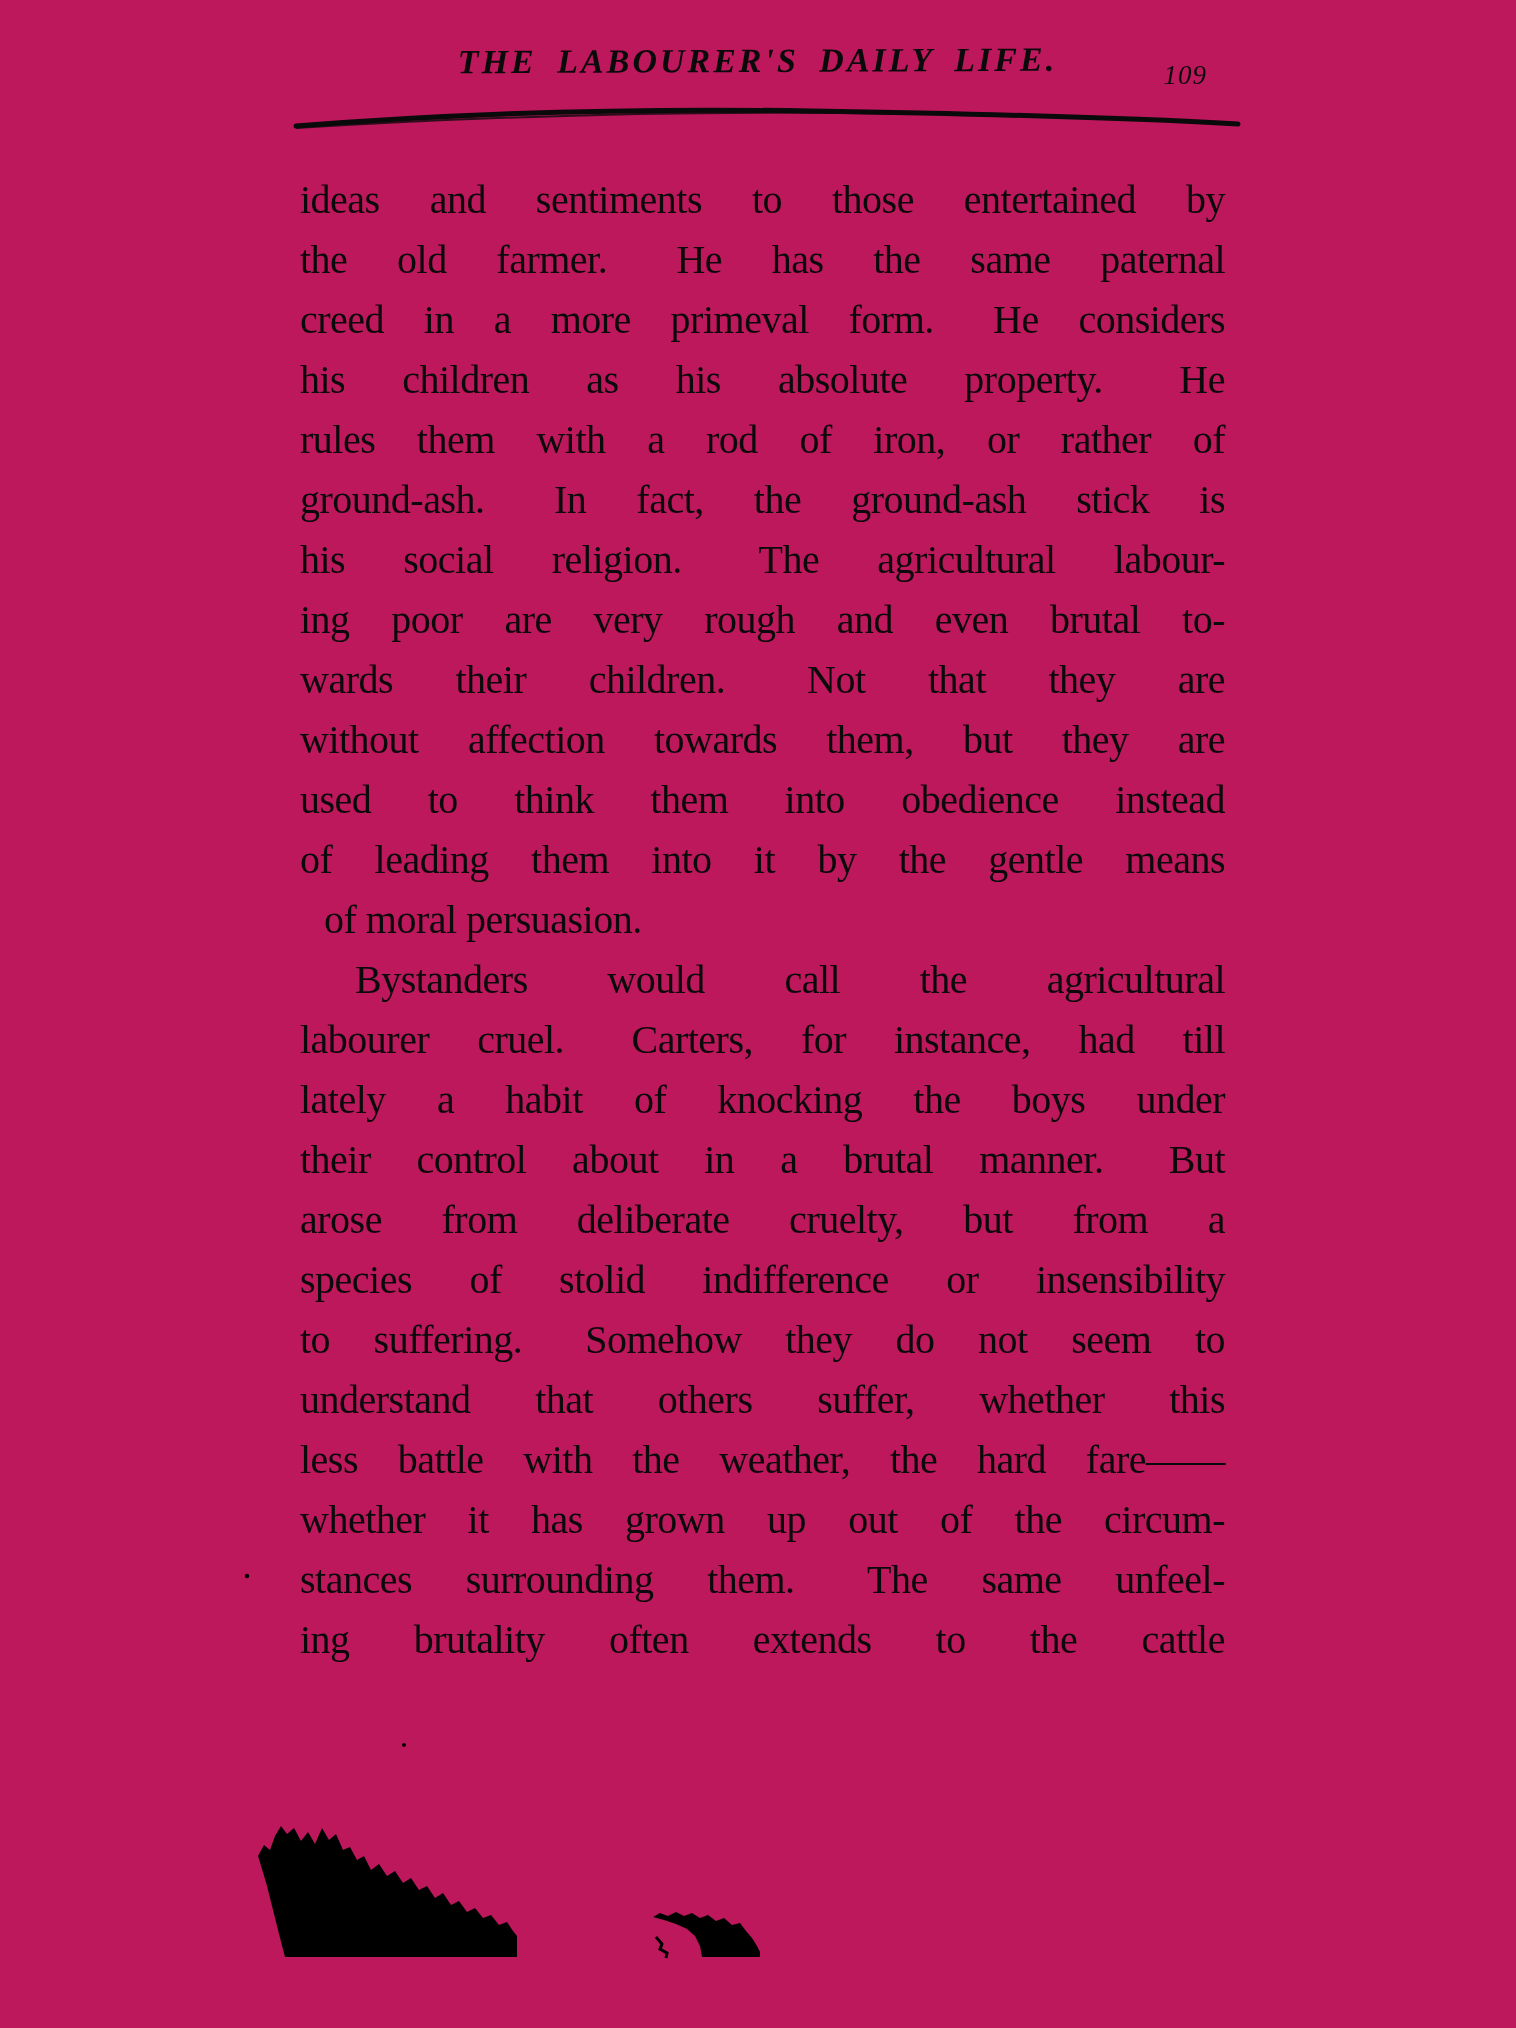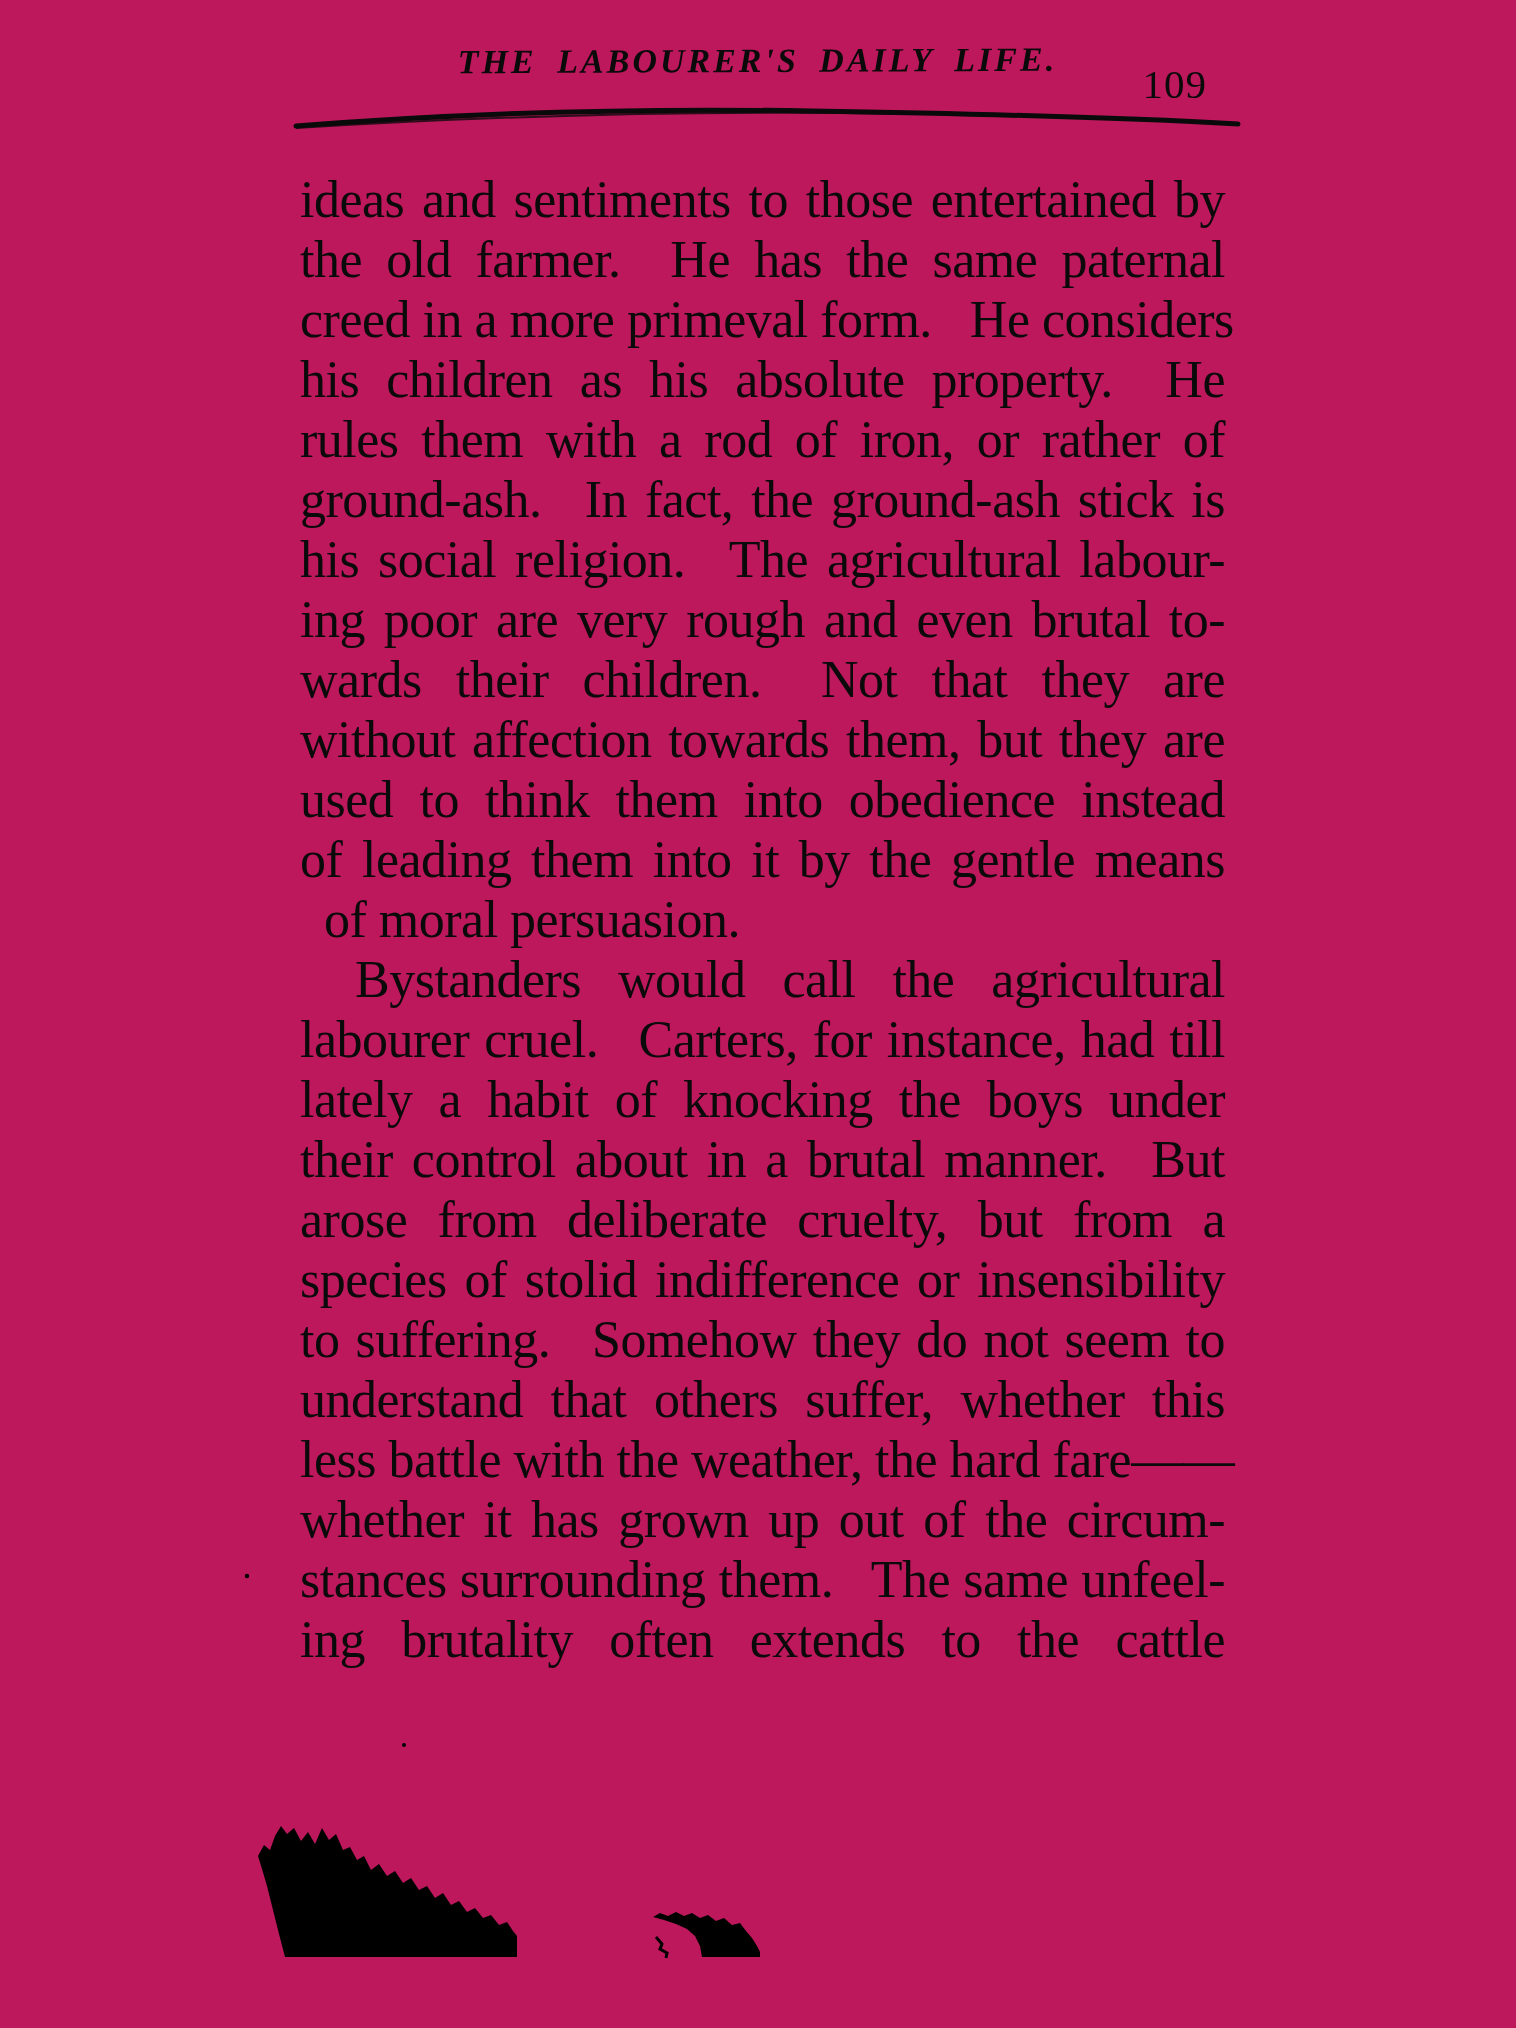--- a/index.html
+++ b/index.html
@@ -14,26 +14,26 @@
   .header{position:absolute;left:300px;top:42px;width:915px;height:70px;}
   .title{
     text-align:center;
     font-style:italic;font-weight:bold;
     font-size:34px;letter-spacing:3px;word-spacing:9px;
     transform:rotate(-0.25deg);
     white-space:nowrap;
   }
   .folio{
     position:absolute;right:8px;top:18px;
-    font-size:41px;letter-spacing:1px;
+    font-size:27px;letter-spacing:1px;font-style:italic;
   }
   .rule{position:absolute;left:292px;top:104px;}
   .body-text{
     position:absolute;left:300px;top:170px;width:925px;
-    font-size:52px;letter-spacing:-0.5px;
+    font-size:40px;letter-spacing:-0.5px;
   }
   .line{
     height:60px;line-height:60px;
     text-align:justify;
     -moz-text-align-last:justify;
     text-align-last:justify;
     white-space:nowrap;
     overflow:visible;
   }
   .line.indent{padding-left:55px;}

